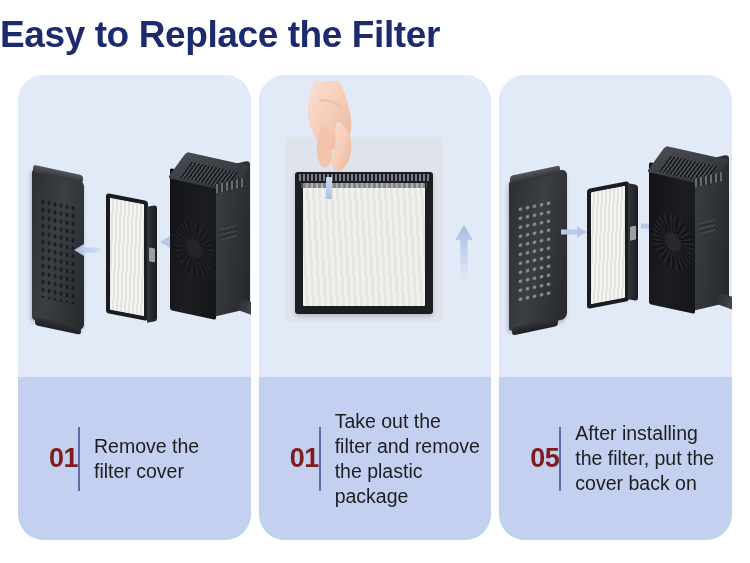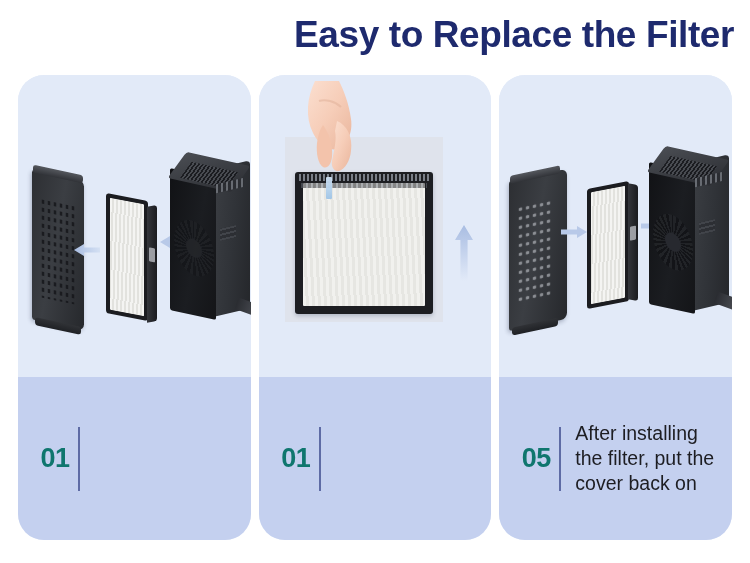--- a/index.html
+++ b/index.html
@@ -14,27 +14,26 @@
     overflow: hidden;
     font-family: "Liberation Sans", sans-serif;
   }
 
   
   .page-title {
     position: absolute;
     top: 14px;
     left: 0;
     width: 694px;
-    text-align: right;
+    text-align: left;
     font-size: 37px;
     font-weight: bold;
     color: #1e2a6e;
     letter-spacing: -0.4px;
     font-family: "Liberation Sans", sans-serif;
-    margin-left: 40px;
   }
 
   
   .cards {
     position: absolute;
     top: 75px;
     left: 18px;
     width: 714px;
     height: 465px;
     display: flex;
@@ -60,23 +59,23 @@
     flex: 1;
     background: #c4d0ef;
     display: flex;
     align-items: center;
     padding: 0 10px 0 14px;
     box-sizing: border-box;
   }
   .step-number {
     font-size: 27px;
     font-weight: bold;
-    color: #0f766e;
+    color: #7f1d1d;
     width: 46px;
-    text-align: center;
+    text-align: right;
     flex: 0 0 auto;
     letter-spacing: -0.5px;
   }
   .caption-divider {
     width: 2px;
     height: 64px;
     background: #5e6ba5;
     flex: 0 0 auto;
     margin-right: 14px;
   }
@@ -361,20 +360,21 @@
         <div class="body-ports"></div>
         <div class="body-vent"></div>
         <div class="body-cord"></div>
       </div>
 
     </div>
 
     <div class="card-caption">
       <div class="step-number">01</div>
       <div class="caption-divider"></div>
+      <div class="caption-text">Remove the filter cover</div>
     </div>
   </div>
 
   <div class="card">
 
     <div class="card-illustration">
 
       <div class="pkg-backdrop"></div>
 
       <div class="hand">
@@ -414,20 +414,21 @@
           </defs>
           <path d="M9 0 L18 15 L12.6 15 L12.6 56 L5.4 56 L5.4 15 L0 15 Z" fill="url(#agv)"></path>
         </svg>
       </div>
 
     </div>
 
     <div class="card-caption">
       <div class="step-number">01</div>
       <div class="caption-divider"></div>
+      <div class="caption-text">Take out the filter and remove the plastic package</div>
     </div>
   </div>
 
   <div class="card">
 
     <div class="card-illustration">
 
       <div class="obj cover" style="left:10px; top:100px; width:58px; transform:skewY(-12deg);">
         <div class="cover-perf dense"></div>
       </div>

